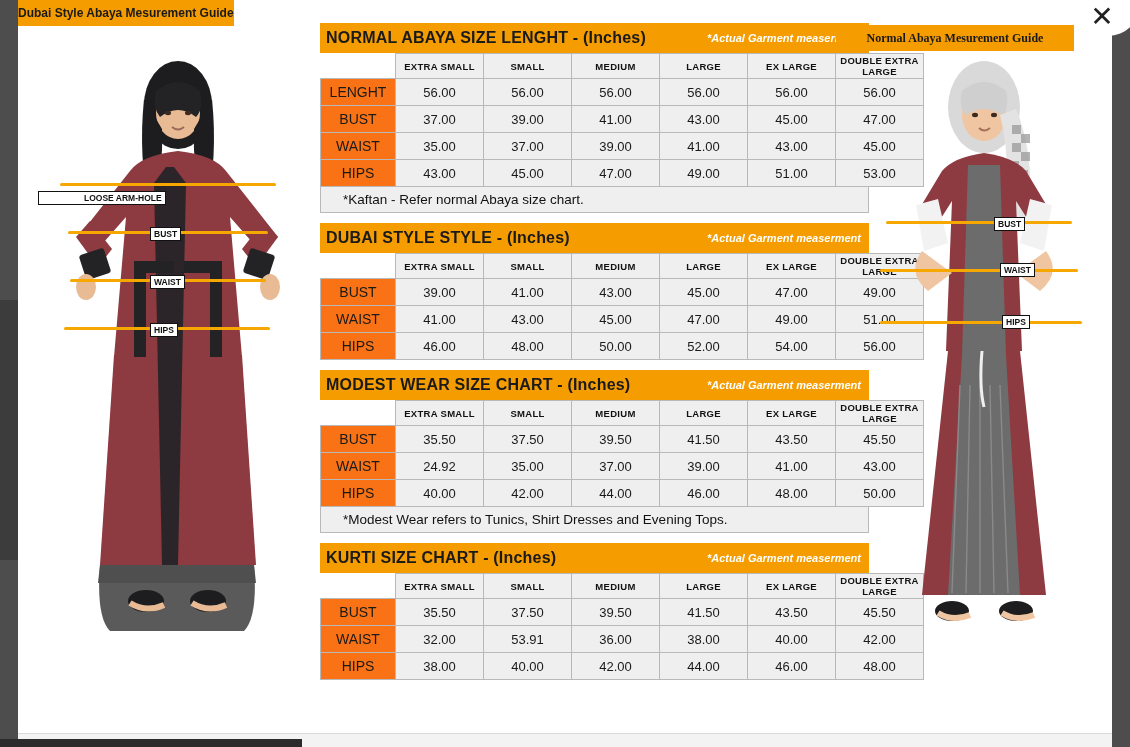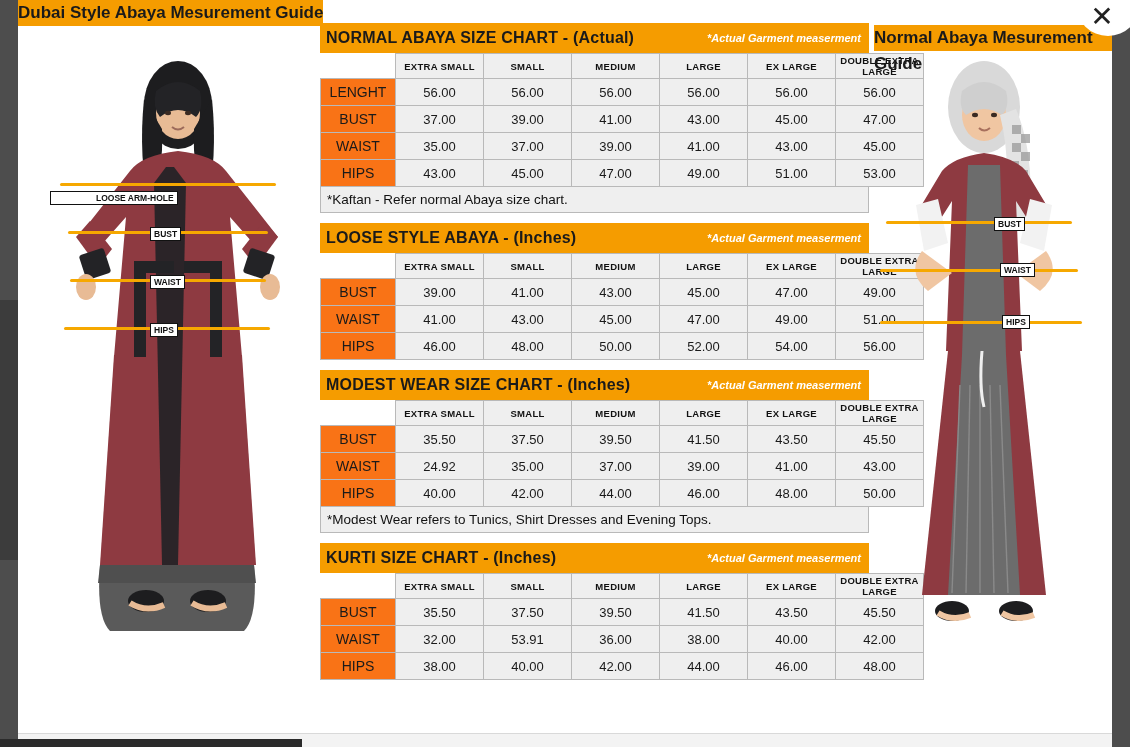--- a/index.html
+++ b/index.html
@@ -42,25 +42,25 @@
     z-index: 30;
   }
 
   
   .banner {
     position: absolute;
     background: #f59c00;
     color: #1a1a1a;
     height: 26px;
     line-height: 26px;
-    font-size: 17px;
+    font-size: 12px;
     font-weight: bold;
-    text-align: left;
-  }
-  .right-banner { left: 856px; top: 25px; width: 238px; }
+    text-align: center;
+  }
+  .right-banner { left: 818px; top: 25px; width: 238px; font-family: Liberation Serif, serif; }
 
   
   .mid {
     position: absolute;
     left: 302px; top: 23px;
     width: 549px;
   }
   .sec-title {
     background: #f59c00;
     height: 30px;
@@ -110,21 +110,21 @@
   }
   table.sz tr.hdr td.blank { border-top: none; border-left: none; background: #ffffff; }
   .note {
     border: 1px solid #b9b9b9;
     border-top: none;
     background: #efefef;
     font-size: 13.5px;
     color: #111;
     height: 26px;
     line-height: 25px;
-    padding-left: 6px;
+    padding-left: 22px;
   }
   .gap { height: 10px; }
 
   
   .fig { position: absolute; }
   .tag {
     position: absolute;
     background: #ffffff;
     border: 1px solid #111;
     font-size: 8.5px;
@@ -193,31 +193,31 @@
         <path d="M92 548 q16 10 34 2" stroke="#e8bb95" stroke-width="6" fill="none"></path>
         <path d="M154 548 q16 10 34 2" stroke="#e8bb95" stroke-width="6" fill="none"></path>
       </svg>
 
       
       <div class="mline" style="left:22px; top:128px; width:216px;"></div>
       <div class="mline" style="left:30px; top:176px; width:200px;"></div>
       <div class="mline" style="left:32px; top:224px; width:196px;"></div>
       <div class="mline" style="left:26px; top:272px; width:206px;"></div>
 
-      <div class="tag" style="left:12px; top:136px;padding-left:45px;">LOOSE ARM-HOLE</div>
+      <div class="tag" style="left:0; top:136px;padding-left:45px;">LOOSE ARM-HOLE</div>
       <div class="tag" style="left:112px; top:172px;">BUST</div>
       <div class="tag" style="left:112px; top:220px;">WAIST</div>
       <div class="tag" style="left:112px; top:268px;">HIPS</div>
     </div>
 
     <div class="mid">
 
       <div>
         <div class="sec-title">
-          <span class="t">NORMAL ABAYA SIZE CHART - (Actual)</span>
+          <span class="t">NORMAL ABAYA SIZE LENGHT - (Inches)</span>
           <span class="sub">*Actual Garment measerment</span>
         </div>
         <table class="sz">
           <tbody>
               <tr class="hdr">
             <td class="blank lbl"></td>
             <td>EXTRA SMALL</td>
             <td>SMALL</td>
             <td>MEDIUM</td>
             <td>LARGE</td>
@@ -262,21 +262,21 @@
           </tr>
         </tbody>
           </table>
         <div class="note">*Kaftan - Refer normal Abaya size chart.</div>
       </div>
 
       <div class="gap"></div>
 
       <div>
         <div class="sec-title">
-          <span class="t">LOOSE STYLE ABAYA - (Inches)</span>
+          <span class="t">DUBAI STYLE STYLE - (Inches)</span>
           <span class="sub">*Actual Garment measerment</span>
         </div>
         <table class="sz">
           <tbody>
               <tr class="hdr">
             <td class="blank lbl"></td>
             <td>EXTRA SMALL</td>
             <td>SMALL</td>
             <td>MEDIUM</td>
             <td>LARGE</td>

